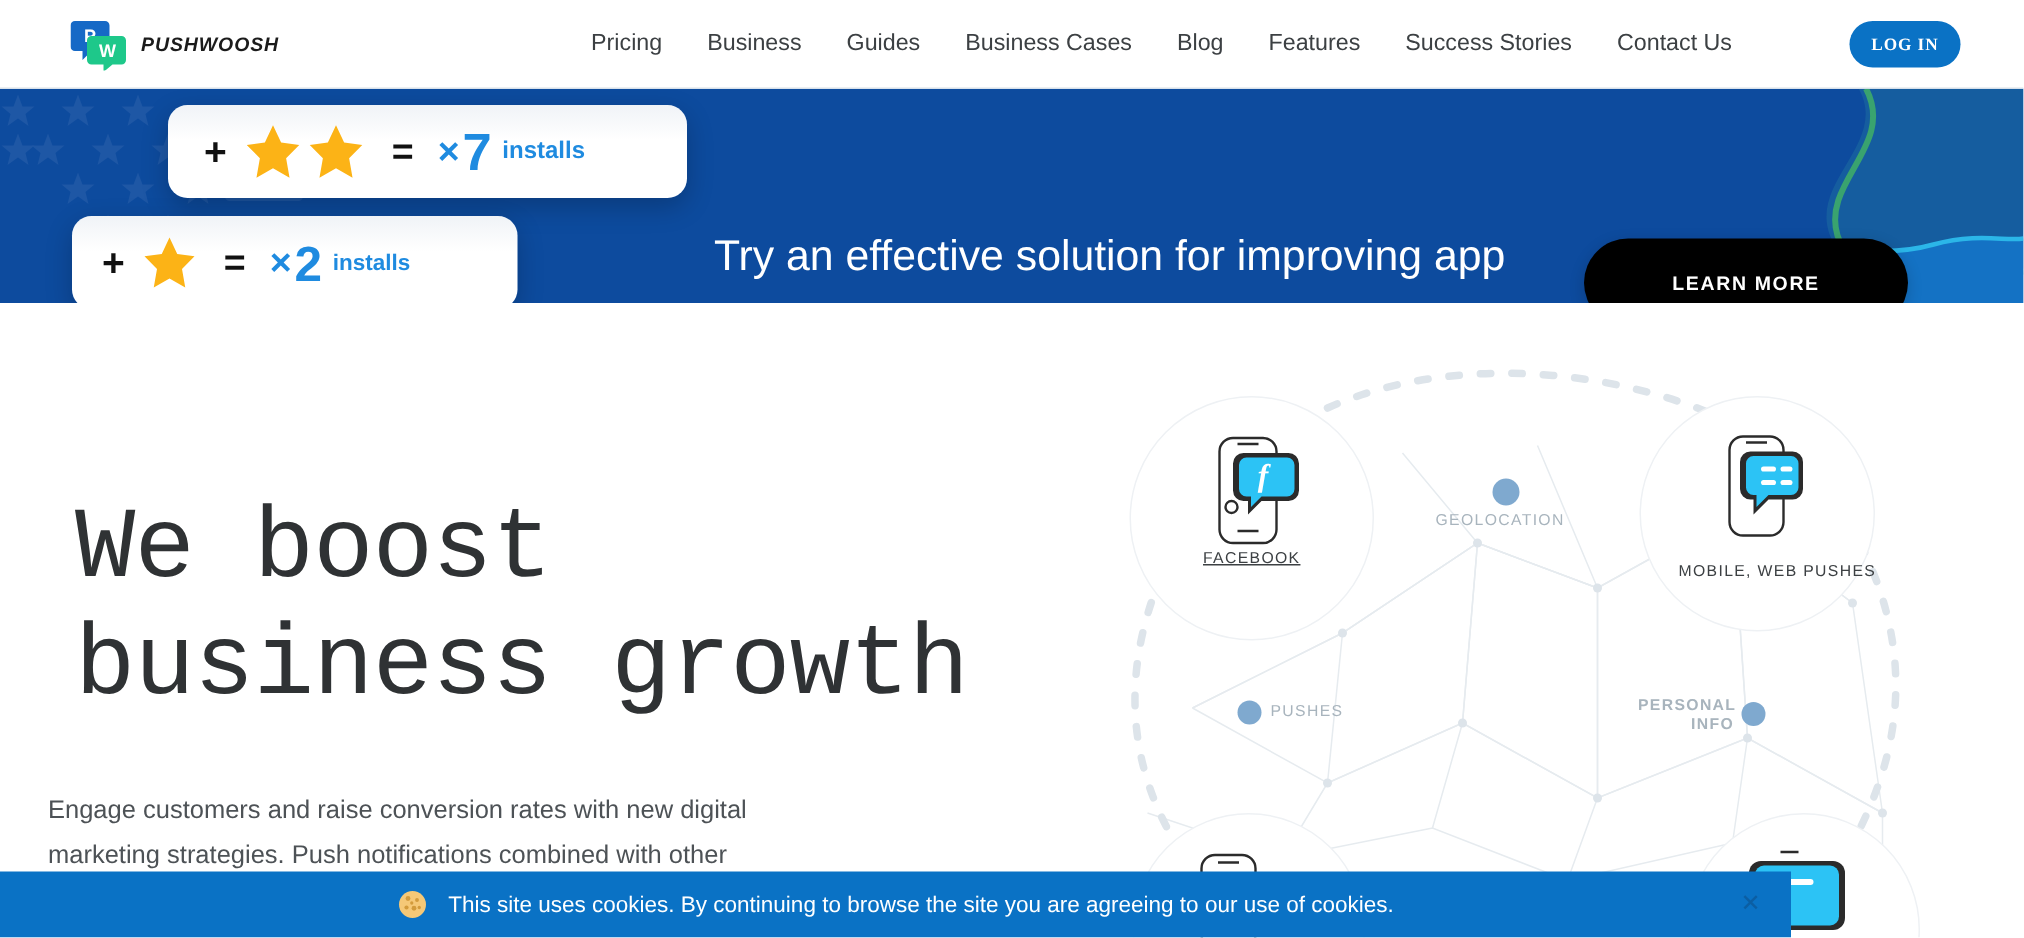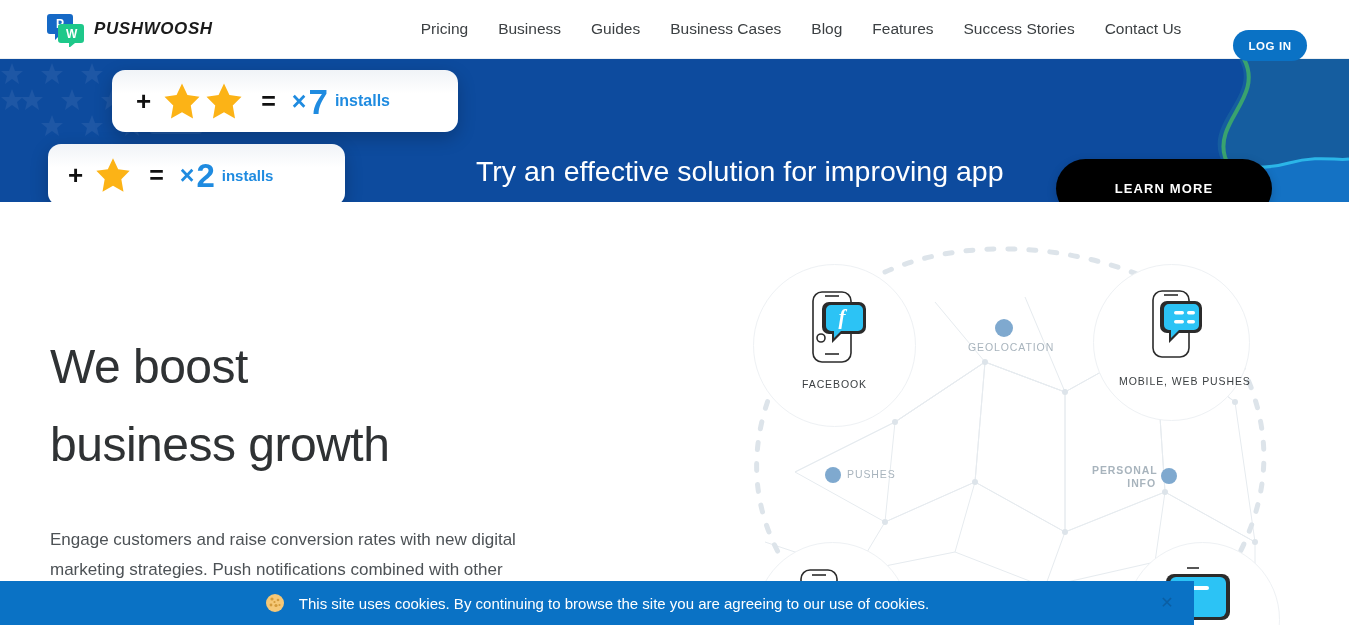--- a/index.html
+++ b/index.html
@@ -21,21 +21,21 @@
     display: flex; align-items: center;
     z-index: 40;
   }
   .logo-wrap {
     display: flex; align-items: center; gap: 9px;
     margin-left: 47px;
     cursor: pointer;
   }
   .logo-mark { position: relative; width: 38px; height: 36px; flex: 0 0 38px; }
   .logo-text {
-    font-size: 17px; font-weight: bold; font-style: italic;
+    font-size: 13px; font-weight: bold; font-style: italic;
     letter-spacing: 0.6px; color: #1b1b1b;
   }
 
   .nav {
     display: flex; align-items: center;
     margin-left: 206px;
     gap: 26px;
     text-align: center;
   }
   .nav-item {
@@ -45,22 +45,21 @@
   }
 
   .login-btn {
     position: absolute; right: 42px; top: 14px;
     width: 74px; height: 31px;
     background: #0a72c5; border-radius: 16px;
     color: #fff; font-size: 11.5px; font-weight: bold;
     letter-spacing: 0.6px;
     display: flex; align-items: center; justify-content: center;
     cursor: pointer; border: none;
-    font-family: Liberation Sans, sans-serif;
-    margin-top: 16px;
+    font-family: Liberation Serif, serif;
   }
 
   
   .promo {
     position: absolute; top: 59px; left: 0;
     width: 1349px; height: 143px;
     background: #0d4b9e;
     overflow: hidden;
   }
   .promo-stars-bg {
@@ -109,28 +108,28 @@
 
   
   .main {
     position: absolute; top: 202px; left: 0;
     width: 1349px; height: 423px;
     background: #ffffff;
     overflow: hidden;
   }
   .hero-title {
     position: absolute; left: 50px; top: 126px;
-    font-family: Liberation Sans, sans-serif;
-    font-size: 48px; line-height: 78px;
+    font-family: Liberation Mono, monospace;
+    font-size: 67px; line-height: 78px;
     font-weight: 300; color: #2f3234;
     letter-spacing: -0.5px;
     white-space: pre-line;
   }
   .hero-sub {
-    position: absolute; left: 50px; top: 323px;
+    position: absolute; left: 32px; top: 323px;
     width: 535px;
     font-size: 17px; line-height: 30px;
     color: #4d5256;
     white-space: pre-line;
   }
 
   .illus { position: absolute; left: 735px; top: 40px; width: 560px; height: 390px; }
 
   .node-dot {
     position: absolute; border-radius: 50%;
@@ -314,21 +313,21 @@
       <div class="icon-circle" style="left:18px;top:22px;width:163px;height:163px;"></div>
       <svg style="position:absolute;left:72px;top:46px;" width="60" height="80" viewBox="0 0 60 80">
         <rect x="6" y="4" width="38" height="70" rx="9" fill="#fff" stroke="#2b2b2b" stroke-width="1.6"></rect>
         <path d="M18 8 h14" stroke="#2b2b2b" stroke-width="1.6" fill="none"></path>
         <path d="M18 66 h14" stroke="#2b2b2b" stroke-width="1.6" fill="none"></path>
         <circle cx="14" cy="50" r="4" fill="#fff" stroke="#2b2b2b" stroke-width="1.6"></circle>
         <path d="M22 14 h30 a7 7 0 0 1 7 7 v18 a7 7 0 0 1 -7 7 h-18 l-9 9 v-9 h-3 a7 7 0 0 1 -7 -7 v-18 a7 7 0 0 1 7 -7 z" fill="#2b2b2b"></path>
         <path d="M24 17 h27 a5 5 0 0 1 5 5 v16 a5 5 0 0 1 -5 5 h-17 l-7 7 v-7 h-3 a5 5 0 0 1 -5 -5 v-16 a5 5 0 0 1 5 -5 z" fill="#2cc3f5"></path>
         <text x="35" y="36" font-family="Liberation Serif, serif" font-size="21" font-weight="bold" font-style="italic" fill="#ffffff" text-anchor="middle">f</text>
       </svg>
-      <span class="icon-label" style="left:67px;top:136px;">FACEBOOK</span>
+      <span class="icon-label" style="left:67px;top:124px;text-decoration:underline;">FACEBOOK</span>
 
       <div class="icon-circle" style="left:358px;top:22px;width:157px;height:157px;"></div>
       <svg style="position:absolute;left:412px;top:45px;" width="56" height="76" viewBox="0 0 56 76">
         <rect x="6" y="4" width="36" height="66" rx="9" fill="#fff" stroke="#2b2b2b" stroke-width="1.6"></rect>
         <path d="M17 8 h14" stroke="#2b2b2b" stroke-width="1.6" fill="none"></path>
         <path d="M20 14 h28 a7 7 0 0 1 7 7 v18 a7 7 0 0 1 -7 7 h-16 l-10 10 v-10 h-2 a7 7 0 0 1 -7 -7 v-18 a7 7 0 0 1 7 -7 z" fill="#2b2b2b"></path>
         <path d="M22 17 h25 a5 5 0 0 1 5 5 v16 a5 5 0 0 1 -5 5 h-15 l-8 8 v-8 h-2 a5 5 0 0 1 -5 -5 v-16 a5 5 0 0 1 5 -5 z" fill="#2cc3f5"></path>
         <g fill="#ffffff">
           <rect x="27" y="24" width="10" height="3.4" rx="1.7"></rect>
           <rect x="40" y="24" width="8" height="3.4" rx="1.7"></rect>
@@ -345,21 +344,21 @@
       </svg>
       <div class="icon-circle" style="left:390px;top:300px;width:155px;height:155px;"></div>
       <svg style="position:absolute;left:430px;top:318px;" width="70" height="72" viewBox="0 0 70 72">
         <path d="M22 8 h12" stroke="#2b2b2b" stroke-width="1.6" fill="none"></path>
         <path d="M9 14 h48 a8 8 0 0 1 8 8 v30 a8 8 0 0 1 -8 8 h-48 a8 8 0 0 1 -8 -8 v-30 a8 8 0 0 1 8 -8 z" fill="#2b2b2b"></path>
         <path d="M11 17 h44 a6 6 0 0 1 6 6 v28 a6 6 0 0 1 -6 6 h-44 a6 6 0 0 1 -6 -6 v-28 a6 6 0 0 1 6 -6 z" fill="#2cc3f5"></path>
         <rect x="14" y="26" width="30" height="4" rx="2" fill="#ffffff"></rect>
       </svg>
 
       <span class="node-dot" style="left:260px;top:77px;width:18px;height:18px;"></span>
-      <span class="node-label" style="left:233px;top:99px;">GEOLOCATION</span>
+      <span class="node-label" style="left:222px;top:99px;">GEOLOCATION</span>
 
       <span class="node-dot" style="left:90px;top:225px;width:16px;height:16px;"></span>
       <span class="node-label" style="left:112px;top:226px;">PUSHES</span>
 
       <span class="node-dot" style="left:426px;top:226px;width:16px;height:16px;"></span>
       <span class="node-label" style="left:357px;top:222px;text-align:right;width:64px;font-weight:bold;">PERSONAL
 INFO</span>
     </div>
   </div>
 

